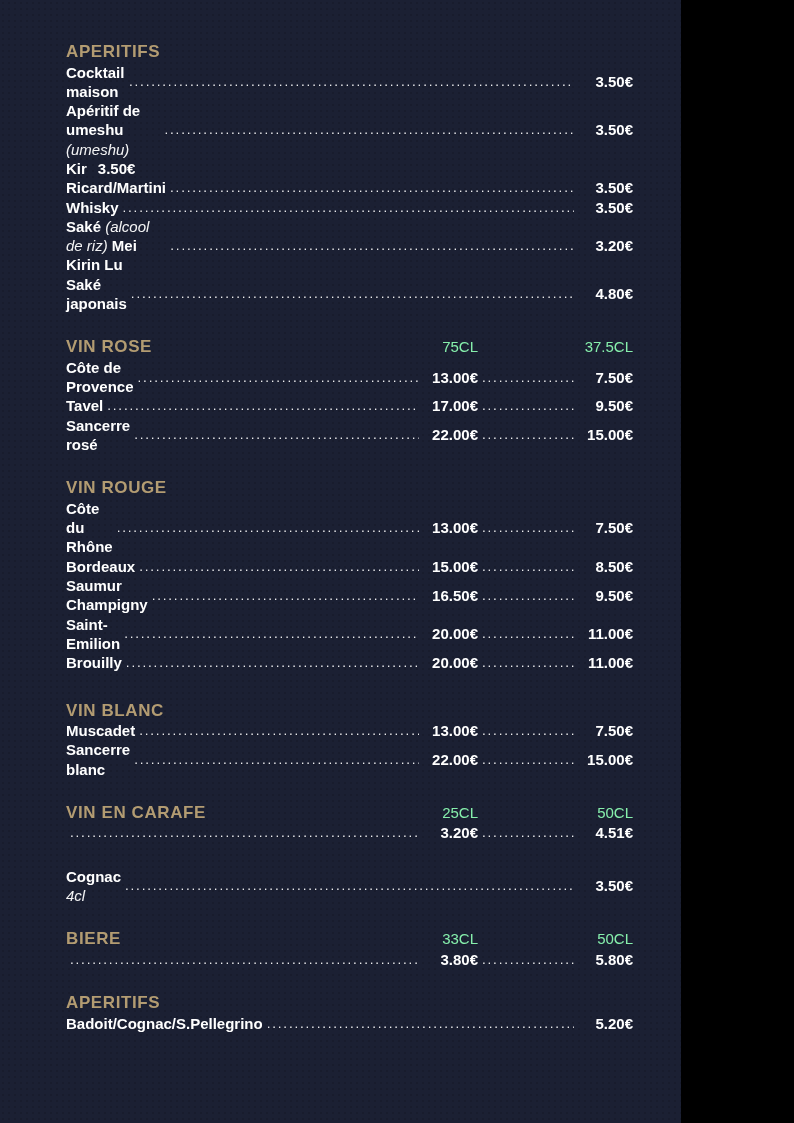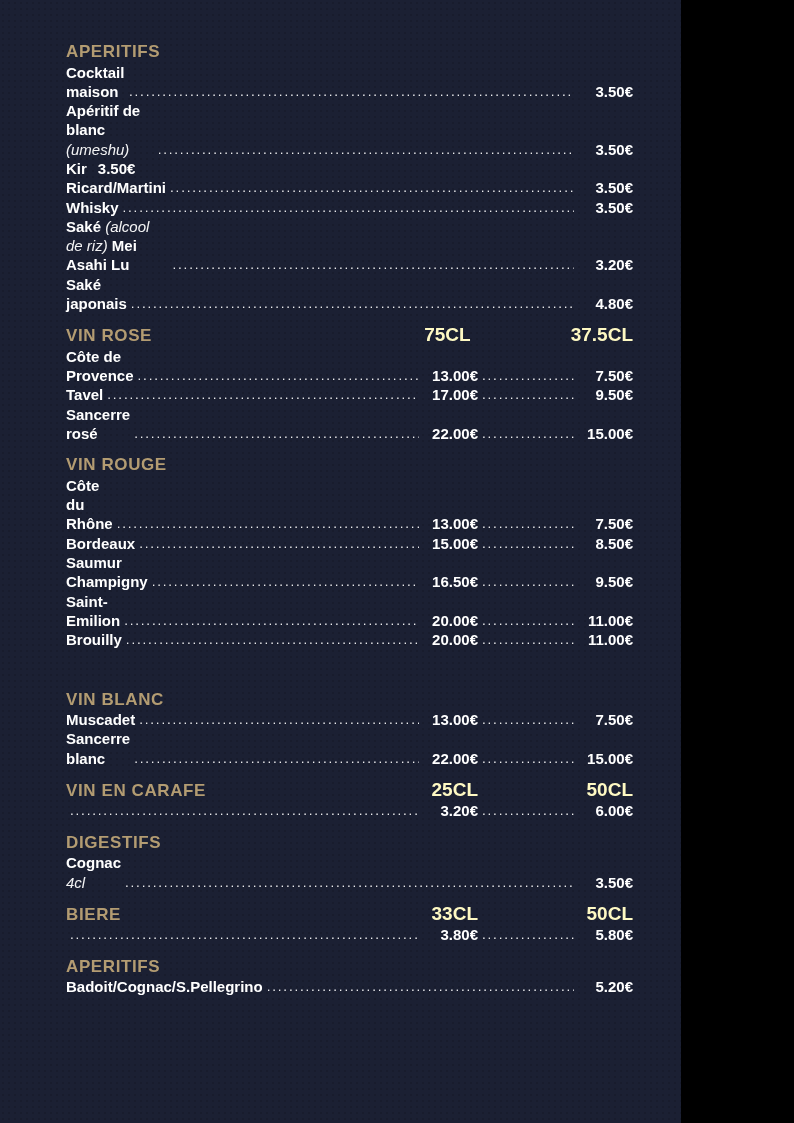--- a/index.html
+++ b/index.html
@@ -16,28 +16,28 @@
       linear-gradient(165deg, #0c1f34 0%, #12203 4 22%, #1c2033 38%, #262034 58%, #2d2235 78%, #2b2134 100%);
     background-color:#1b2033;
   }
   .texture{
     position:absolute;inset:0;pointer-events:none;opacity:.14;
     background-image:radial-gradient(rgba(0,0,0,.9) 1px, transparent 1.6px);
     background-size:6px 6px;
   }
   .black-strip{position:absolute;top:0;right:0;width:113px;height:1123px;background:#000;}
   .content{position:absolute;left:66px;top:42px;width:567px;color:#fff;}
-  .section{margin-top:12px;}
+  .section{margin-top:24px;}
   .section.first{margin-top:0;}
-  .section.extra{margin-top:40px;}
+  .section.extra{margin-top:28px;}
   .sec-header{display:flex;align-items:baseline;line-height:20.5px;}
   .sec-title{color:#b39c72;font-size:17px;font-weight:700;letter-spacing:.6px;}
   .spacer{flex:1 1 auto;}
-  .colh{color:#fef9c3;font-size:19px;font-weight:700;white-space:nowrap;}
-  .row{display:flex;align-items:flex-end;font-size:15px;font-weight:700;line-height:19.3px;}
+  .colh{color:#86efac;font-size:15px;font-weight:400;white-space:nowrap;}
+  .row{display:flex;align-items:center;font-size:15px;font-weight:700;line-height:19.3px;}
   .name{white-space:pre-wrap;}
   .name em{font-weight:400;opacity:.95;}
   .leader{flex:1 1 auto;min-width:8px;margin:0 4px;overflow:hidden;white-space:nowrap;
           font-weight:400;font-size:13.5px;letter-spacing:1.8px;opacity:.92;}
   .leader::after{content:"..................................................................................................................................................................";}
   .l2{flex:0 0 92px;min-width:0;}
   .gap2{flex:0 0 92px;margin:0 4px;}
   .p{min-width:55px;text-align:right;white-space:nowrap;}
   .inline-price{margin-left:11px;white-space:nowrap;}
 </style>
@@ -52,40 +52,40 @@
         <div class="section first">
           <div class="sec-header">
             <span class="sec-title">APERITIFS</span>
           </div>
           <div class="row">
             <span class="name"><span class="seg">Cocktail maison </span></span>
             <span class="leader"></span>
             <span class="p">3.50€</span>
           </div>
           <div class="row">
-            <span class="name"><span class="seg">Apéritif de blanc </span><em class="note">(umeshu) </em></span>
+            <span class="name"><span class="seg">Apéritif de umeshu </span><em class="note">(umeshu) </em></span>
             <span class="leader"></span>
             <span class="p">3.50€</span>
           </div>
           <div class="row">
             <span class="name"><span class="seg">Kir</span></span>
             <span class="inline-price">3.50€</span>
           </div>
           <div class="row">
             <span class="name"><span class="seg">Ricard/Martini </span></span>
             <span class="leader"></span>
             <span class="p">3.50€</span>
           </div>
           <div class="row">
             <span class="name"><span class="seg">Whisky  </span></span>
             <span class="leader"></span>
             <span class="p">3.50€</span>
           </div>
           <div class="row">
-            <span class="name"><span class="seg">Saké </span><em class="note">(alcool de riz)</em><span class="seg"> Mei Asahi Lu </span></span>
+            <span class="name"><span class="seg">Saké </span><em class="note">(alcool de riz)</em><span class="seg"> Mei Kirin Lu </span></span>
             <span class="leader"></span>
             <span class="p">3.20€</span>
           </div>
           <div class="row">
             <span class="name"><span class="seg">Saké japonais </span></span>
             <span class="leader"></span>
             <span class="p">4.80€</span>
           </div>
         </div>
         <div class="section">
@@ -182,27 +182,24 @@
             <span class="sec-title">VIN EN CARAFE</span>
             <span class="spacer"></span>
             <span class="colh p">25CL</span>
             <span class="gap2"></span>
             <span class="colh p">50CL</span>
           </div>
           <div class="row">
             <span class="leader"></span>
             <span class="p">3.20€</span>
             <span class="leader l2"></span>
-            <span class="p">6.00€</span>
-          </div>
-        </div>
-        <div class="section">
-          <div class="sec-header">
-            <span class="sec-title">DIGESTIFS</span>
-          </div>
+            <span class="p">4.51€</span>
+          </div>
+        </div>
+        <div class="section">
           <div class="row">
             <span class="name"><span class="seg">Cognac </span><em class="note">4cl </em></span>
             <span class="leader"></span>
             <span class="p">3.50€</span>
           </div>
         </div>
         <div class="section">
           <div class="sec-header">
             <span class="sec-title">BIERE</span>
             <span class="spacer"></span>

